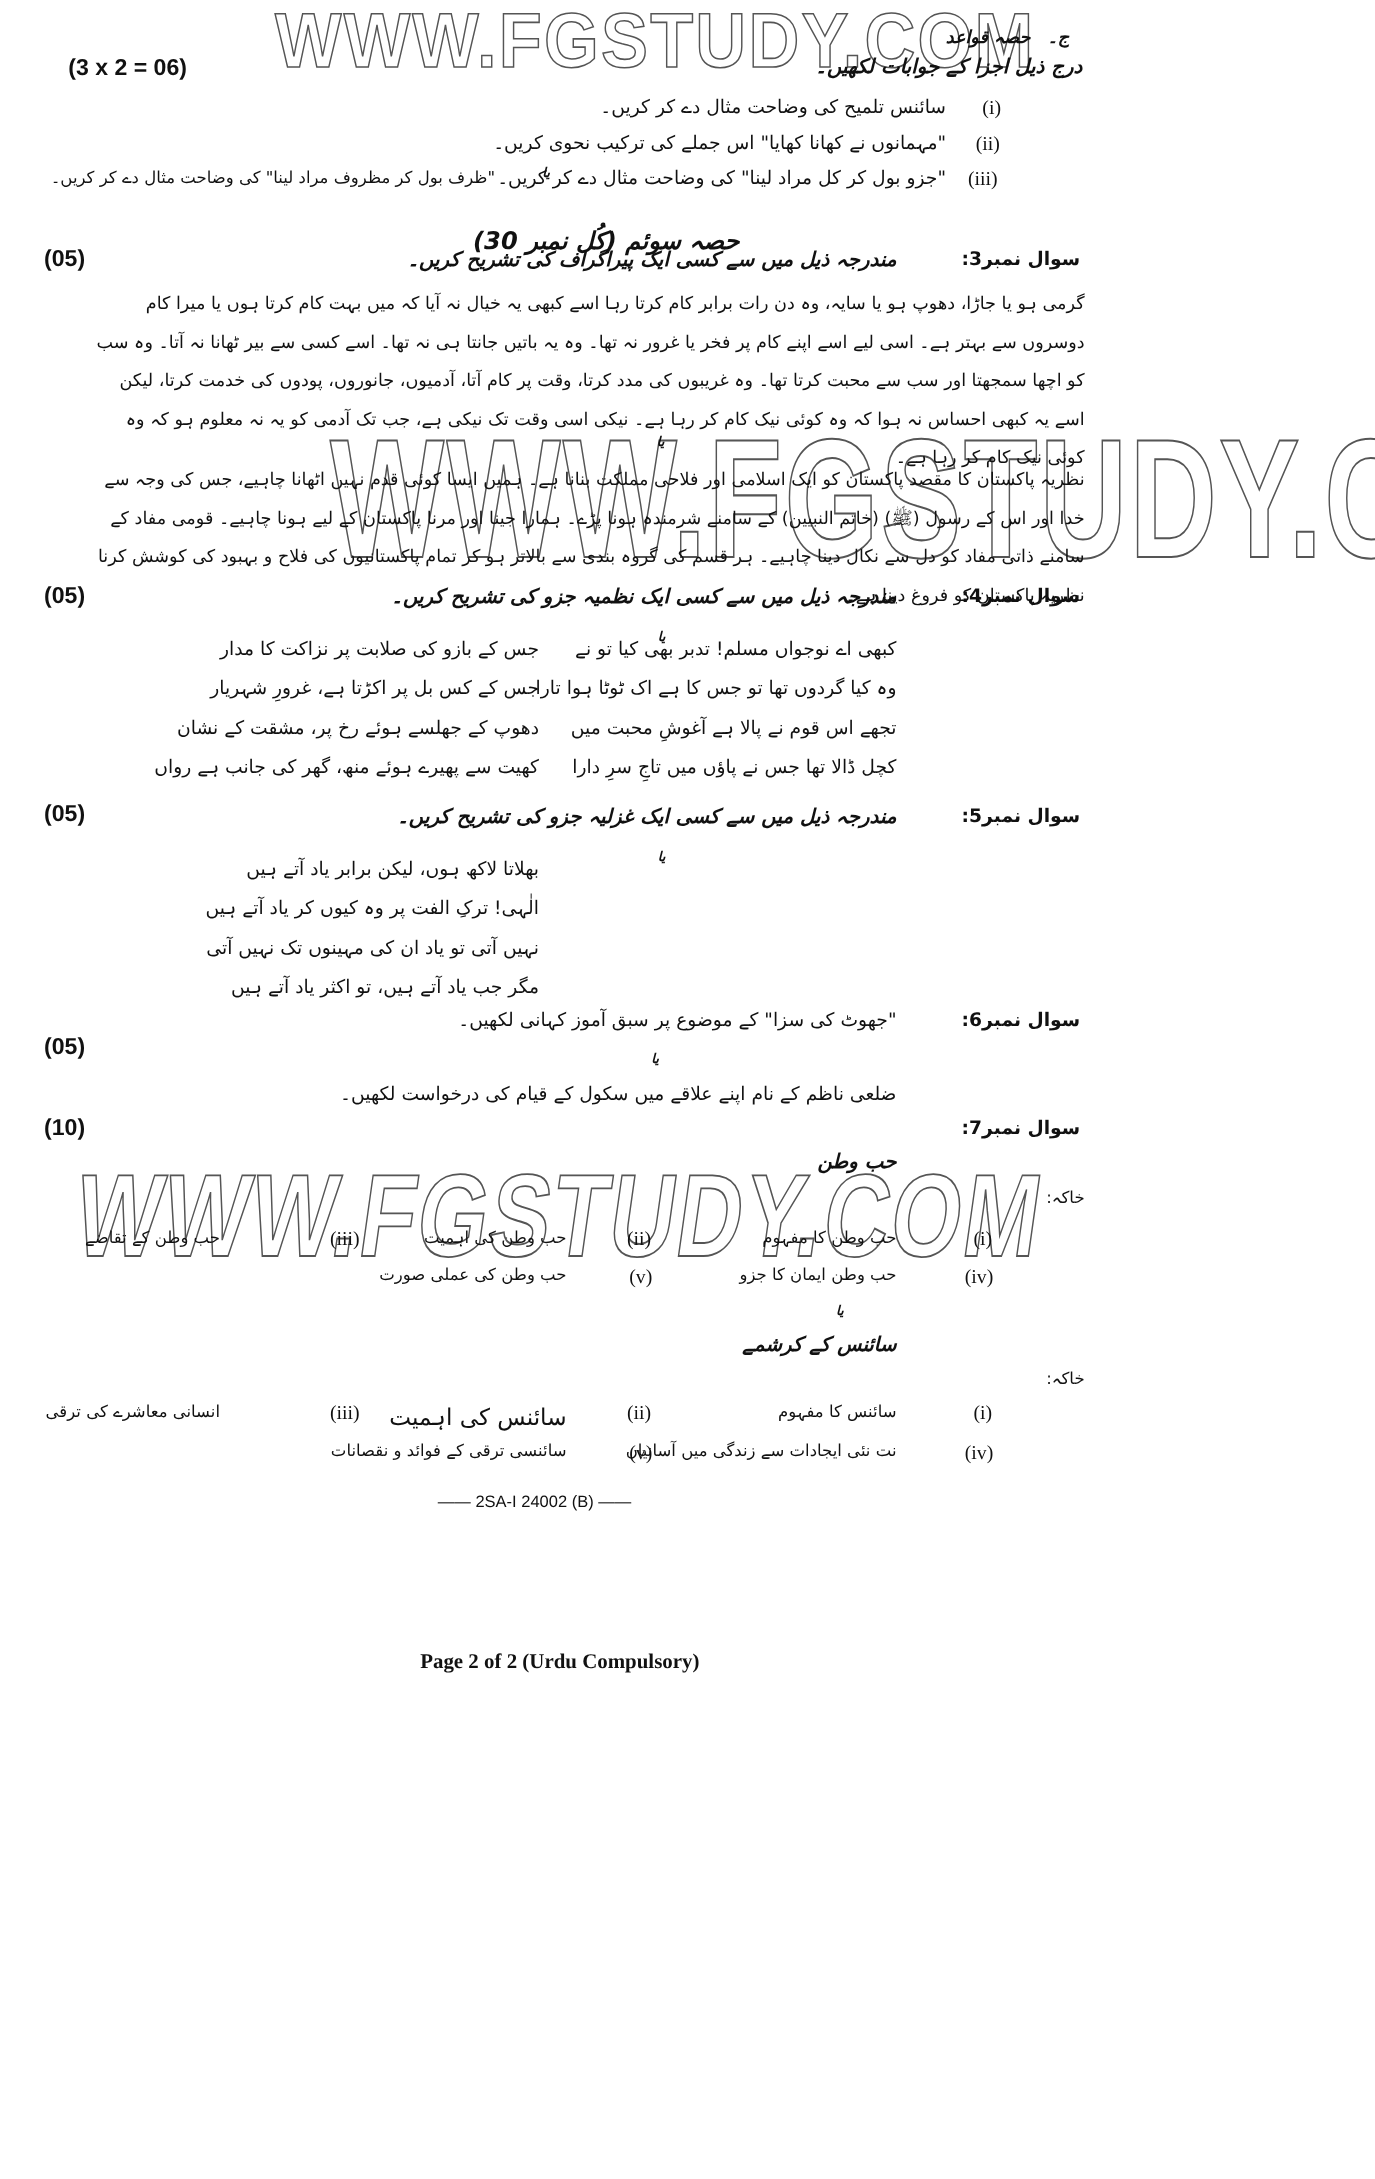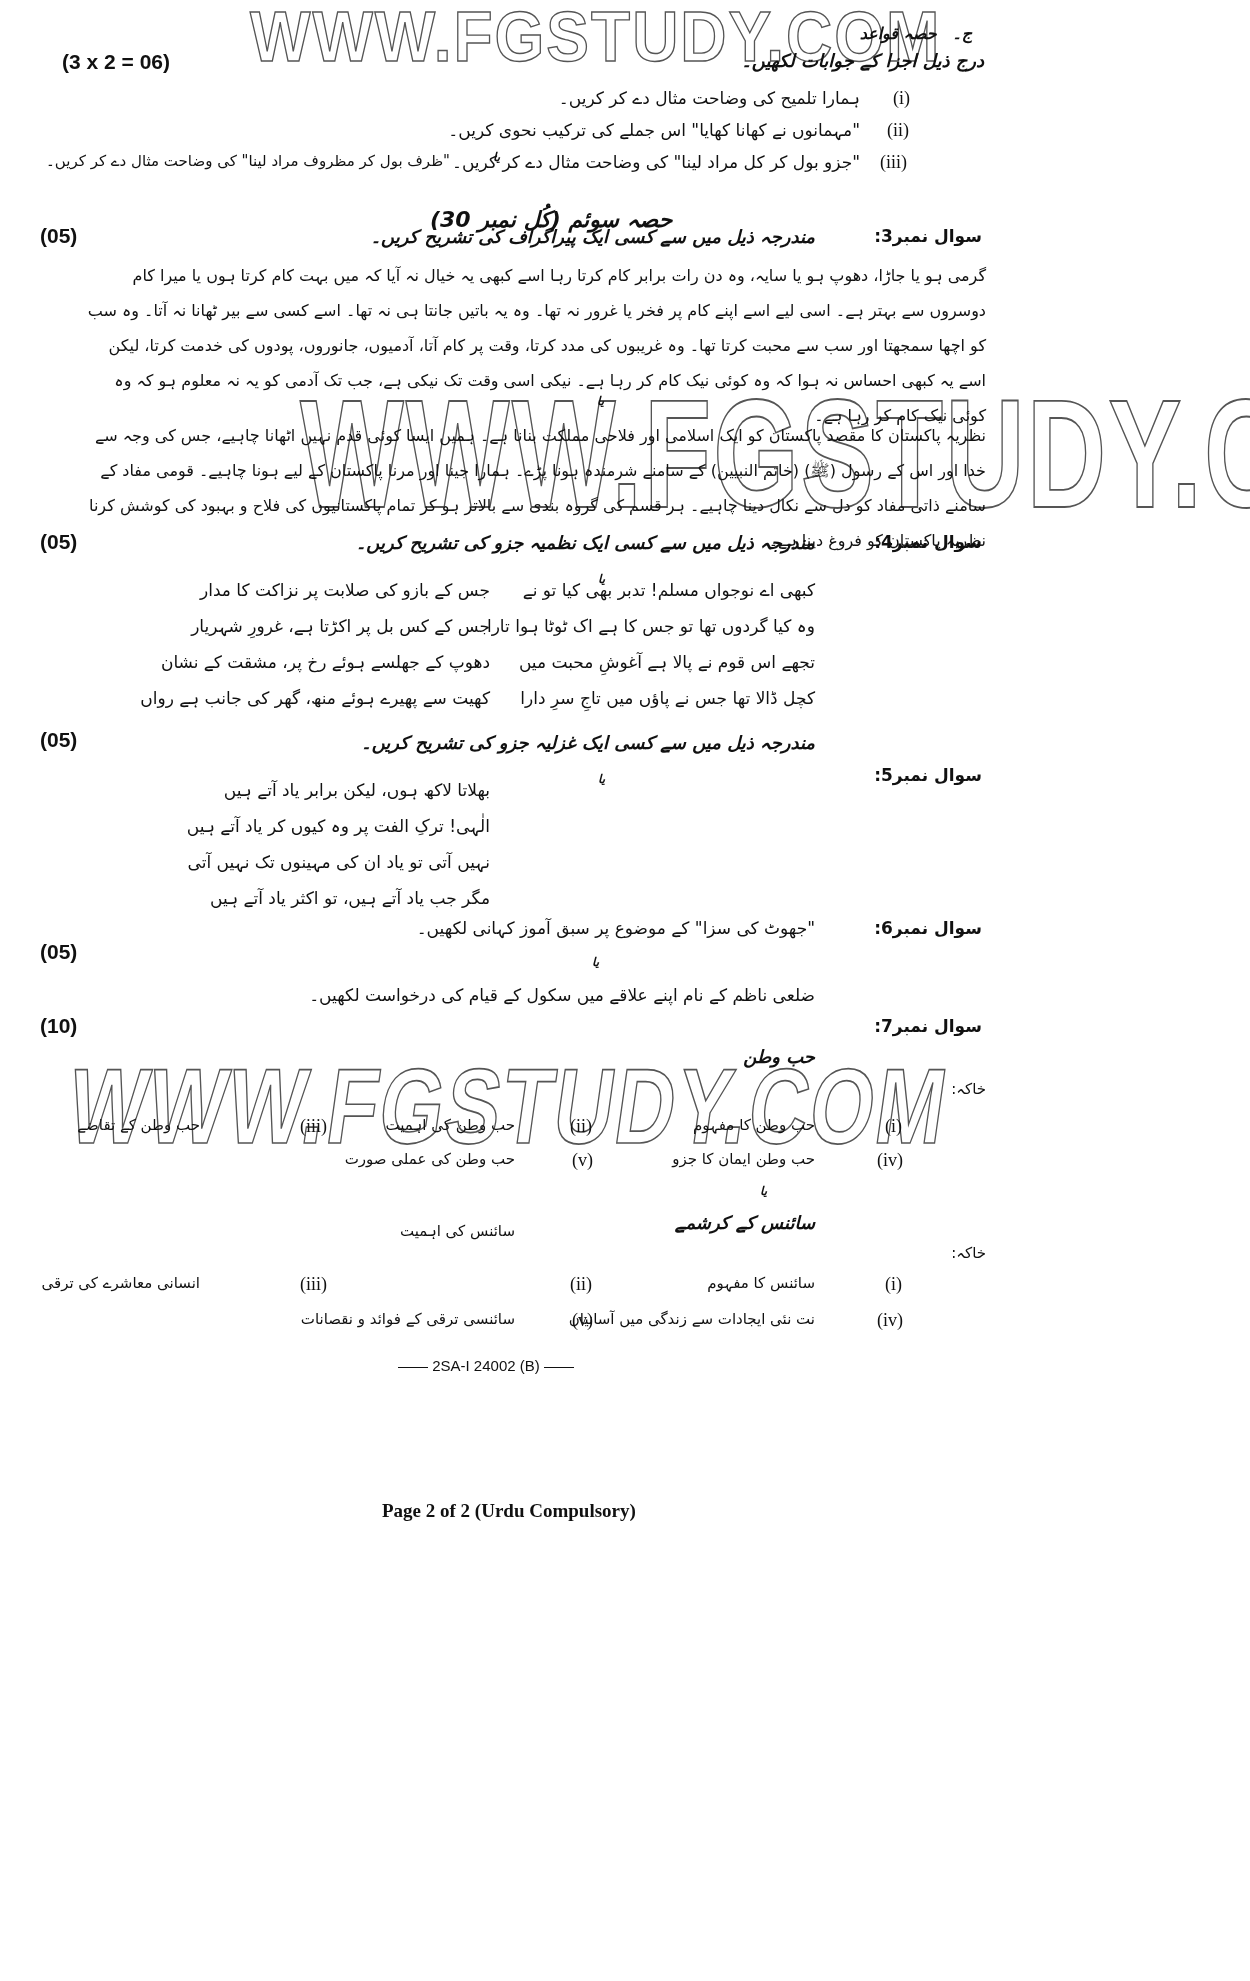--- a/index.html
+++ b/index.html
@@ -35,21 +35,21 @@
   <div class="abs watermark" style="left:70px; top:1060px; font-size:82px; transform:skewX(-8deg) scaleY(1.3);">WWW.FGSTUDY.COM</div>
 
   <div class="abs rtl ur urb" style="right:278px; top:24px; font-size:16px;">
     <span>ج۔</span>
     <span style="margin-right:10px">حصہ قواعد</span>
   </div>
   <div class="abs marks" style="left:62px; top:50px;">(3 x 2 = 06)</div>
   <div class="abs rtl ur urb" style="right:266px; top:50px; font-size:18px;">درج ذیل اجزا کے جوابات لکھیں۔</div>
 
   <div class="abs num" style="left:893px; top:88px;">(i)</div>
-  <div class="abs rtl ur" style="right:390px; top:88px;">ہمارا تلمیح کی وضاحت مثال دے کر کریں۔</div>
+  <div class="abs rtl ur" style="right:390px; top:88px;">سائنس تلمیح کی وضاحت مثال دے کر کریں۔</div>
   <div class="abs num" style="left:887px; top:120px;">(ii)</div>
   <div class="abs rtl ur" style="right:390px; top:120px;">"مہمانوں نے کھانا کھایا" اس جملے کی ترکیب نحوی کریں۔</div>
   <div class="abs num" style="left:880px; top:152px;">(iii)</div>
   <div class="abs rtl ur" style="right:390px; top:152px;">"جزو بول کر کل مراد لینا" کی وضاحت مثال دے کر کریں۔</div>
   <div class="abs rtl ya" style="right:750px; top:150px;">یا</div>
   <div class="abs rtl ur" style="right:800px; top:152px; font-size:15px;">"ظرف بول کر مظروف مراد لینا" کی وضاحت مثال دے کر کریں۔</div>
 
   <div class="abs rtl ur urb" style="left:430px; top:186px; font-size:22px;margin-top:21px;">حصہ سوئم (کُل نمبر 30)</div>
 
   <div class="abs rtl ur qlabel" style="right:268px; top:226px;">سوال نمبر3:</div>
@@ -69,21 +69,21 @@
     <div>کچل ڈالا تھا جس نے پاؤں میں تاجِ سرِ دارا</div>
   </div>
   <div class="abs rtl ya" style="left:598px; top:572px;">یا</div>
   <div class="abs rtl ur verse" style="right:760px; top:572px;">
     <div>جس کے بازو کی صلابت پر نزاکت کا مدار</div>
     <div>جس کے کس بل پر اکڑتا ہے، غرورِ شہریار</div>
     <div>دھوپ کے جھلسے ہوئے رخ پر، مشقت کے نشان</div>
     <div>کھیت سے پھیرے ہوئے منھ، گھر کی جانب ہے رواں</div>
   </div>
 
-  <div class="abs rtl ur qlabel" style="right:268px; top:732px;margin-top:33px;">سوال نمبر5:</div>
+  <div class="abs rtl ur qlabel" style="right:268px; top:732px;">سوال نمبر5:</div>
   <div class="abs rtl ur urb" style="right:435px; top:732px; font-size:18px;">مندرجہ ذیل میں سے کسی ایک غزلیہ جزو کی تشریح کریں۔</div>
   <div class="abs marks" style="left:40px; top:728px;">(05)</div>
   <div class="abs rtl ya" style="left:598px; top:772px;">یا</div>
   <div class="abs rtl ur verse" style="right:760px; top:772px;">
     <div>بھلاتا لاکھ ہوں، لیکن برابر یاد آتے ہیں</div>
     <div>الٰہی! ترکِ الفت پر وہ کیوں کر یاد آتے ہیں</div>
     <div>نہیں آتی تو یاد ان کی مہینوں تک نہیں آتی</div>
     <div>مگر جب یاد آتے ہیں، تو اکثر یاد آتے ہیں</div>
   </div>
 
@@ -110,21 +110,21 @@
   <div class="abs num" style="left:572px; top:1150px;">(v)</div>
   <div class="abs rtl ur" style="right:735px; top:1150px; font-size:15px;">حب وطن کی عملی صورت</div>
 
   <div class="abs rtl ya" style="left:760px; top:1184px;">یا</div>
   <div class="abs rtl ur urb" style="right:435px; top:1212px; font-size:18px;">سائنس کے کرشمے</div>
   <div class="abs rtl ur" style="right:264px; top:1244px; font-size:15px;">خاکہ:</div>
 
   <div class="abs num" style="left:885px; top:1274px;">(i)</div>
   <div class="abs rtl ur" style="right:435px; top:1274px; font-size:15px;">سائنس کا مفہوم</div>
   <div class="abs num" style="left:570px; top:1274px;">(ii)</div>
-  <div class="abs rtl ur" style="right:735px; top:1222px; font-size:15px;">سائنس کی اہمیت</div>
+  <div class="abs rtl ur" style="right:735px; top:1276px; font-size:21px;">سائنس کی اہمیت</div>
   <div class="abs num" style="left:300px; top:1274px;">(iii)</div>
   <div class="abs rtl ur" style="right:1050px; top:1274px; font-size:15px;">انسانی معاشرے کی ترقی</div>
   <div class="abs num" style="left:877px; top:1310px;">(iv)</div>
   <div class="abs rtl ur" style="right:435px; top:1310px; font-size:15px;">نت نئی ایجادات سے زندگی میں آسانیاں</div>
   <div class="abs num" style="left:572px; top:1310px;">(v)</div>
   <div class="abs rtl ur" style="right:735px; top:1310px; font-size:15px;">سائنسی ترقی کے فوائد و نقصانات</div>
 
   <div class="abs footer-code" style="left:398px; top:1357px;">—— 2SA-I 24002 (B) ——</div>
   <div class="abs footer-page" style="left:382px; top:1500px;">Page 2 of 2 (Urdu Compulsory)</div>
 </div>

